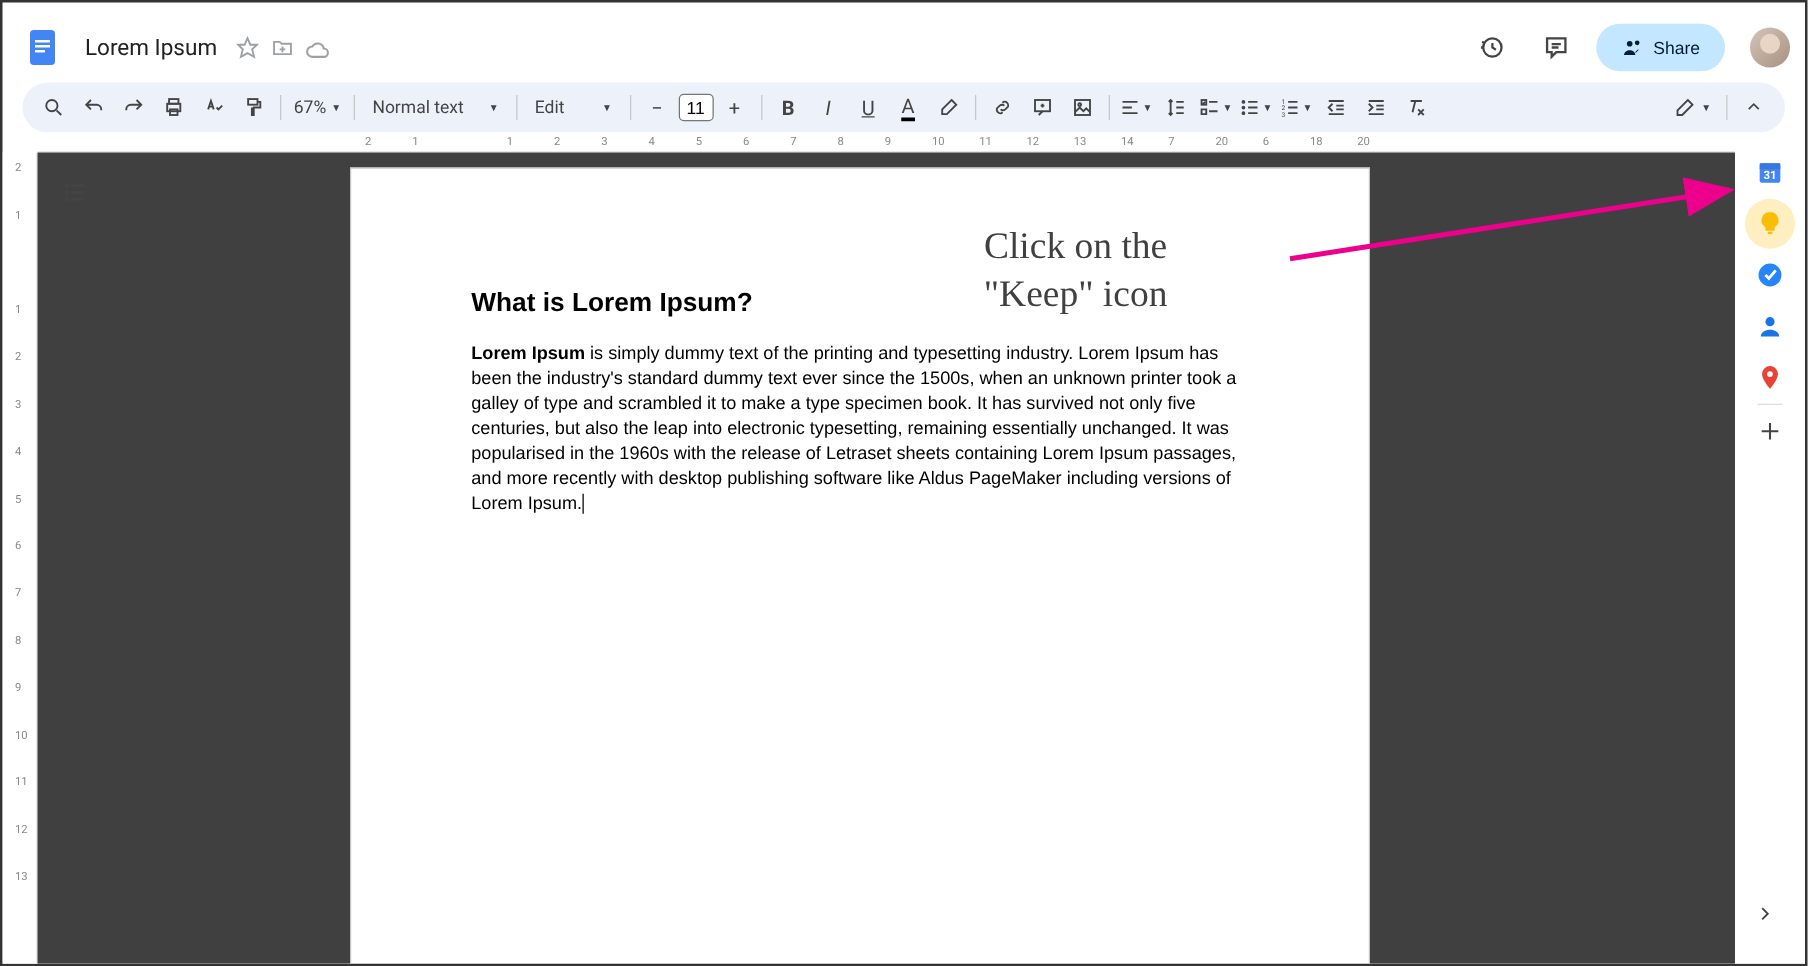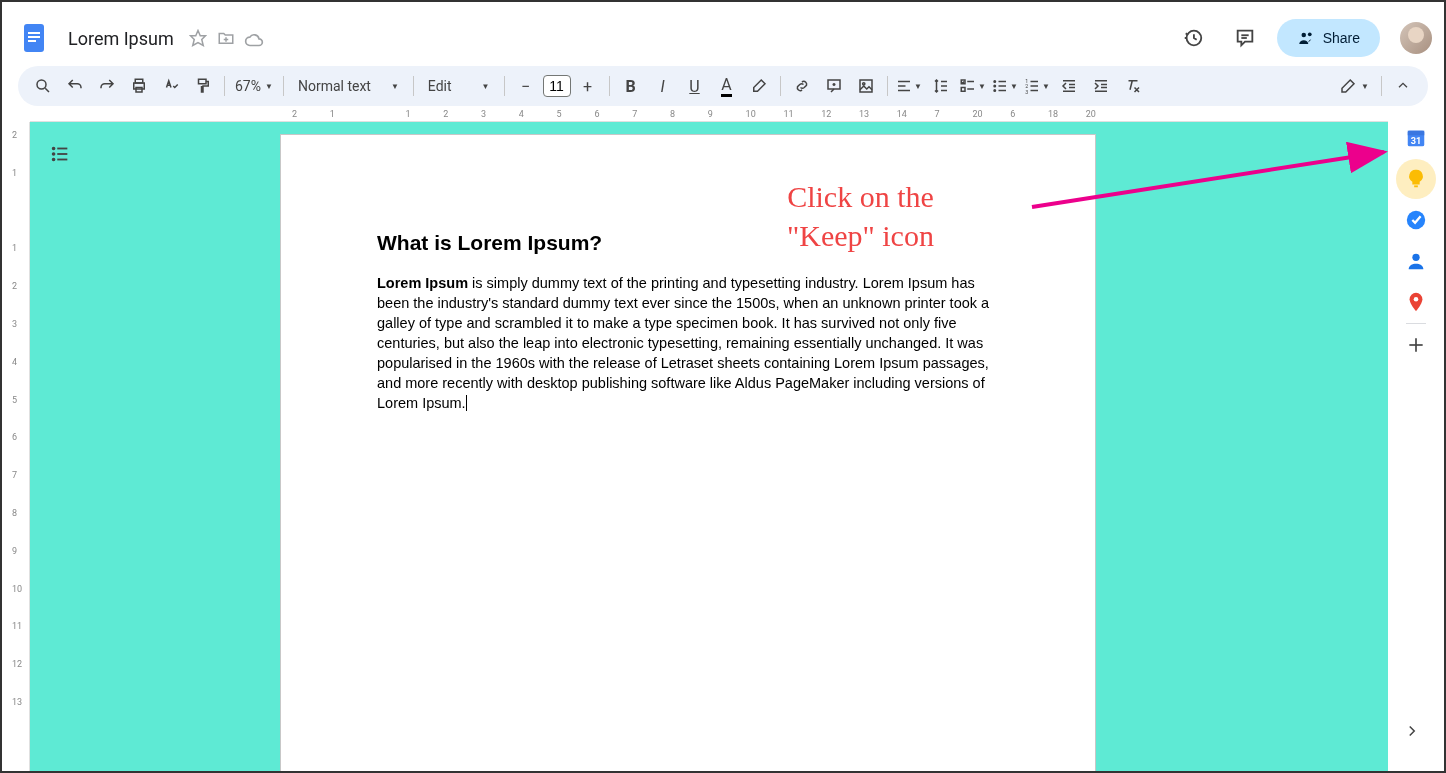--- a/index.html
+++ b/index.html
@@ -31,35 +31,35 @@
 .dropdown-arrow { font-size: 8px; color: #444; }
 
 .work-area { display: flex; height: calc(100% - 104px); position: relative; }
 .outline-btn { position: absolute; left: 38px; top: 28px; width: 36px; height: 36px; display: flex; align-items: center; justify-content: center; cursor: pointer; border-radius: 4px; }
 
 .ruler-h { position: absolute; left: 28px; right: 56px; top: 0; height: 16px; background: #fff; border-bottom: 1px solid #e0e0e0; font-size: 9px; color: #888; }
 .ruler-h-tick { position: absolute; top: 3px; }
 .ruler-v { position: absolute; left: 0; top: 16px; bottom: 0; width: 28px; background: #fff; border-right: 1px solid #e0e0e0; font-size: 9px; color: #888; }
 .ruler-v-tick { position: absolute; left: 10px; }
 
-.doc-canvas { position: absolute; left: 28px; right: 56px; top: 16px; bottom: 0; background: #5eead4; overflow: hidden; }
+.doc-canvas { position: absolute; left: 28px; right: 56px; top: 16px; bottom: 0; background: #404040; overflow: hidden; }
 .page { position: absolute; left: 250px; top: 12px; width: 816px; min-height: 1056px; background: #fff; border: 1px solid #c7c7c7; padding: 96px 96px; }
 .doc-h2 { font-size: 21px; font-weight: bold; font-family: Arial; color: #000; margin-bottom: 18px; }
 .doc-p { font-size: 14.5px; font-family: Arial; line-height: 1.38; color: #000; }
 .doc-p b { font-weight: bold; }
 .cursor { display: inline-block; width: 1px; height: 16px; background: #000; vertical-align: text-bottom; }
 
 .side-panel { position: absolute; right: 0; top: 0; bottom: 0; width: 56px; background: #fff; display: flex; flex-direction: column; align-items: center; padding-top: 12px; gap: 1px; }
 .sp-icon { width: 40px; height: 40px; border-radius: 20px; display: flex; align-items: center; justify-content: center; cursor: pointer; }
 .sp-icon.active { background: rgba(251,188,4,0.25); }
 .sp-divider { width: 20px; height: 1px; background: #dadce0; }
 .sp-expand { position: absolute; bottom: 20px; right: 12px; }
 
 .annotation { position: absolute; pointer-events: none; }
-.anno-text { font-family: 'Comic Sans MS', cursive; font-size: 30px; color: #ef4444; line-height: 1.3; text-align: center; }
+.anno-text { font-family: 'Comic Sans MS', cursive; font-size: 30px; color: #404040; line-height: 1.3; text-align: center; }
 </style>
 </head>
 <body>
 
 <div class="header-area">
   <div class="docs-logo">
     <svg width="32" height="32" viewBox="0 0 32 32">
         <rect x="6" y="2" width="20" height="28" rx="3" fill="#4285f4"></rect>
         <rect x="10" y="10" width="12" height="2" fill="#fff"></rect>
         <rect x="10" y="14" width="12" height="2" fill="#fff"></rect>

